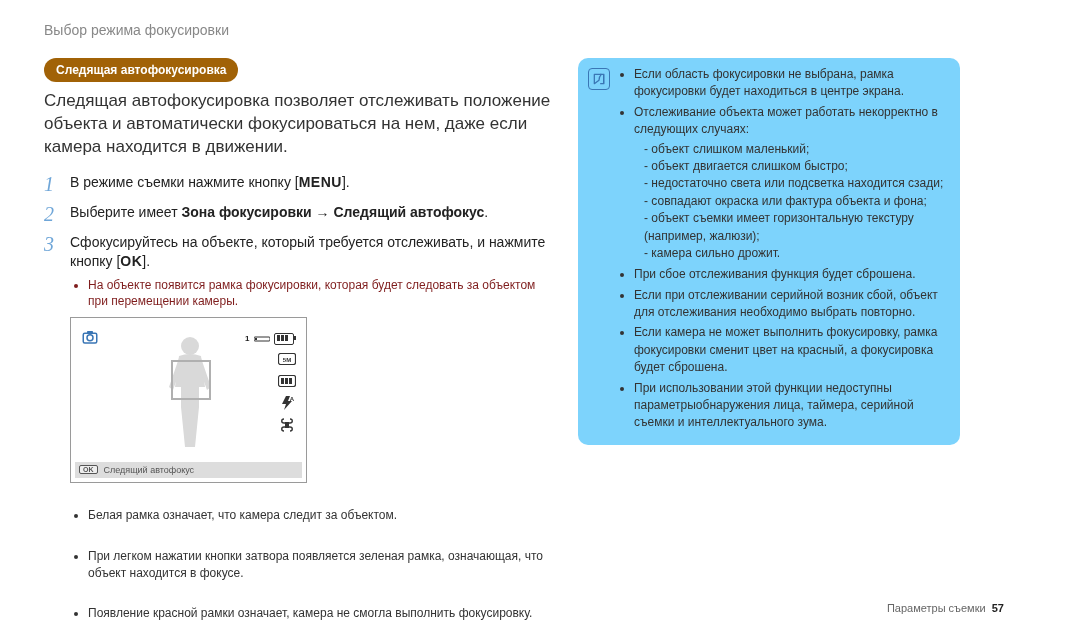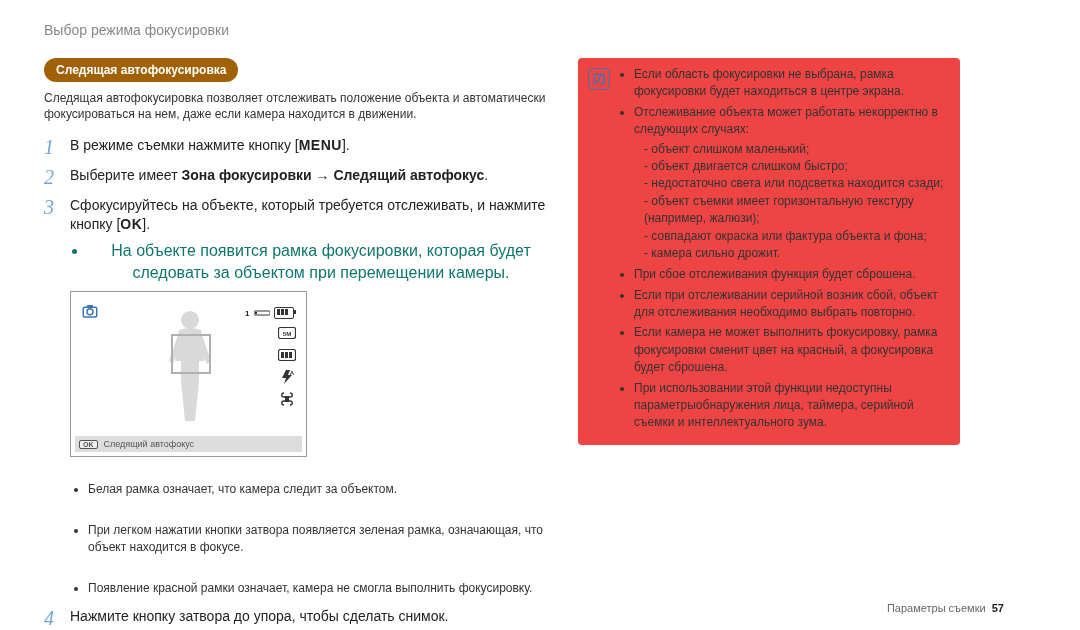--- a/index.html
+++ b/index.html
@@ -37,21 +37,21 @@
     display: inline-block;
     background: #a16207;
     color: #fff;
     font-size: 12px;
     font-weight: bold;
     padding: 5px 12px;
     border-radius: 12px;
     margin-bottom: 8px;
   }
   .intro {
-    font-size: 12px;
+    font-size: 17px;
     color: #333;
     line-height: 1.35;
     margin-bottom: 14px;
   }
   .steps {
     list-style: none;
     padding: 0;
     margin: 0 0 4px 0;
   }
   .steps > li {
@@ -80,24 +80,23 @@
   .kbd {
     display: inline-block;
     font-weight: 900;
     font-family: Arial, sans-serif;
     letter-spacing: 0.5px;
   }
   .sub-bullets {
     list-style: disc;
     margin: 6px 0 0 0;
     padding-left: 18px;
-    font-size: 16px;
-    color: #0f766e;
+    font-size: 12px;
+    color: #7f1d1d;
     line-height: 1.35;
-    text-align: center;
   }
 
   
   .preview {
     width: 235px;
     height: 164px;
     border: 1px solid #9a9a9a;
     margin: 6px 0 8px 26px;
     position: relative;
     background: #ffffff;
@@ -201,22 +200,22 @@
     margin: 6px 0 10px 26px;
     padding-left: 18px;
     font-size: 12px;
     color: #333;
     line-height: 1.4;
   }
   .after-bullets li { margin-bottom: 3px; margin-top: 24px; }
 
   
   .note-box {
-    background: #ef4444;
-    border-radius: 4px;
+    background: #7dd3fc;
+    border-radius: 10px;
     padding: 8px 14px 10px 40px;
     position: relative;
     font-size: 12px;
     color: #333;
     line-height: 1.45;
   }
   .note-icon {
     position: absolute;
     left: 10px; top: 10px;
     width: 20px; height: 20px;
@@ -389,22 +388,22 @@
             </svg>
         </span>
         <ul>
           <li>Если область фокусировки не выбрана, рамка фокусировки будет находиться в центре экрана.</li>
           <li>
             <span>Отслеживание объекта может работать некорректно в следующих случаях:</span>
             <ul>
               <li>объект слишком маленький;</li>
               <li>объект двигается слишком быстро;</li>
               <li>недостаточно света или подсветка находится сзади;</li>
+              <li>совпадают окраска или фактура объекта и фона;</li>
               <li>объект съемки имеет горизонтальную текстуру (например, жалюзи);</li>
-              <li>совпадают окраска или фактура объекта и фона;</li>
               <li>камера сильно дрожит.</li>
             </ul>
           </li>
           <li>При сбое отслеживания функция будет сброшена.</li>
           <li>Если при отслеживании серийной возник сбой, объект для отслеживания необходимо выбрать повторно.</li>
           <li>Если камера не может выполнить фокусировку, рамка фокусировки сменит цвет на красный, а фокусировка будет сброшена.</li>
           <li>При использовании этой функции недоступны параметрыобнаружения лица, таймера, серийной съемки и интеллектуального зума.</li>
         </ul>
       </div>
     </div>

